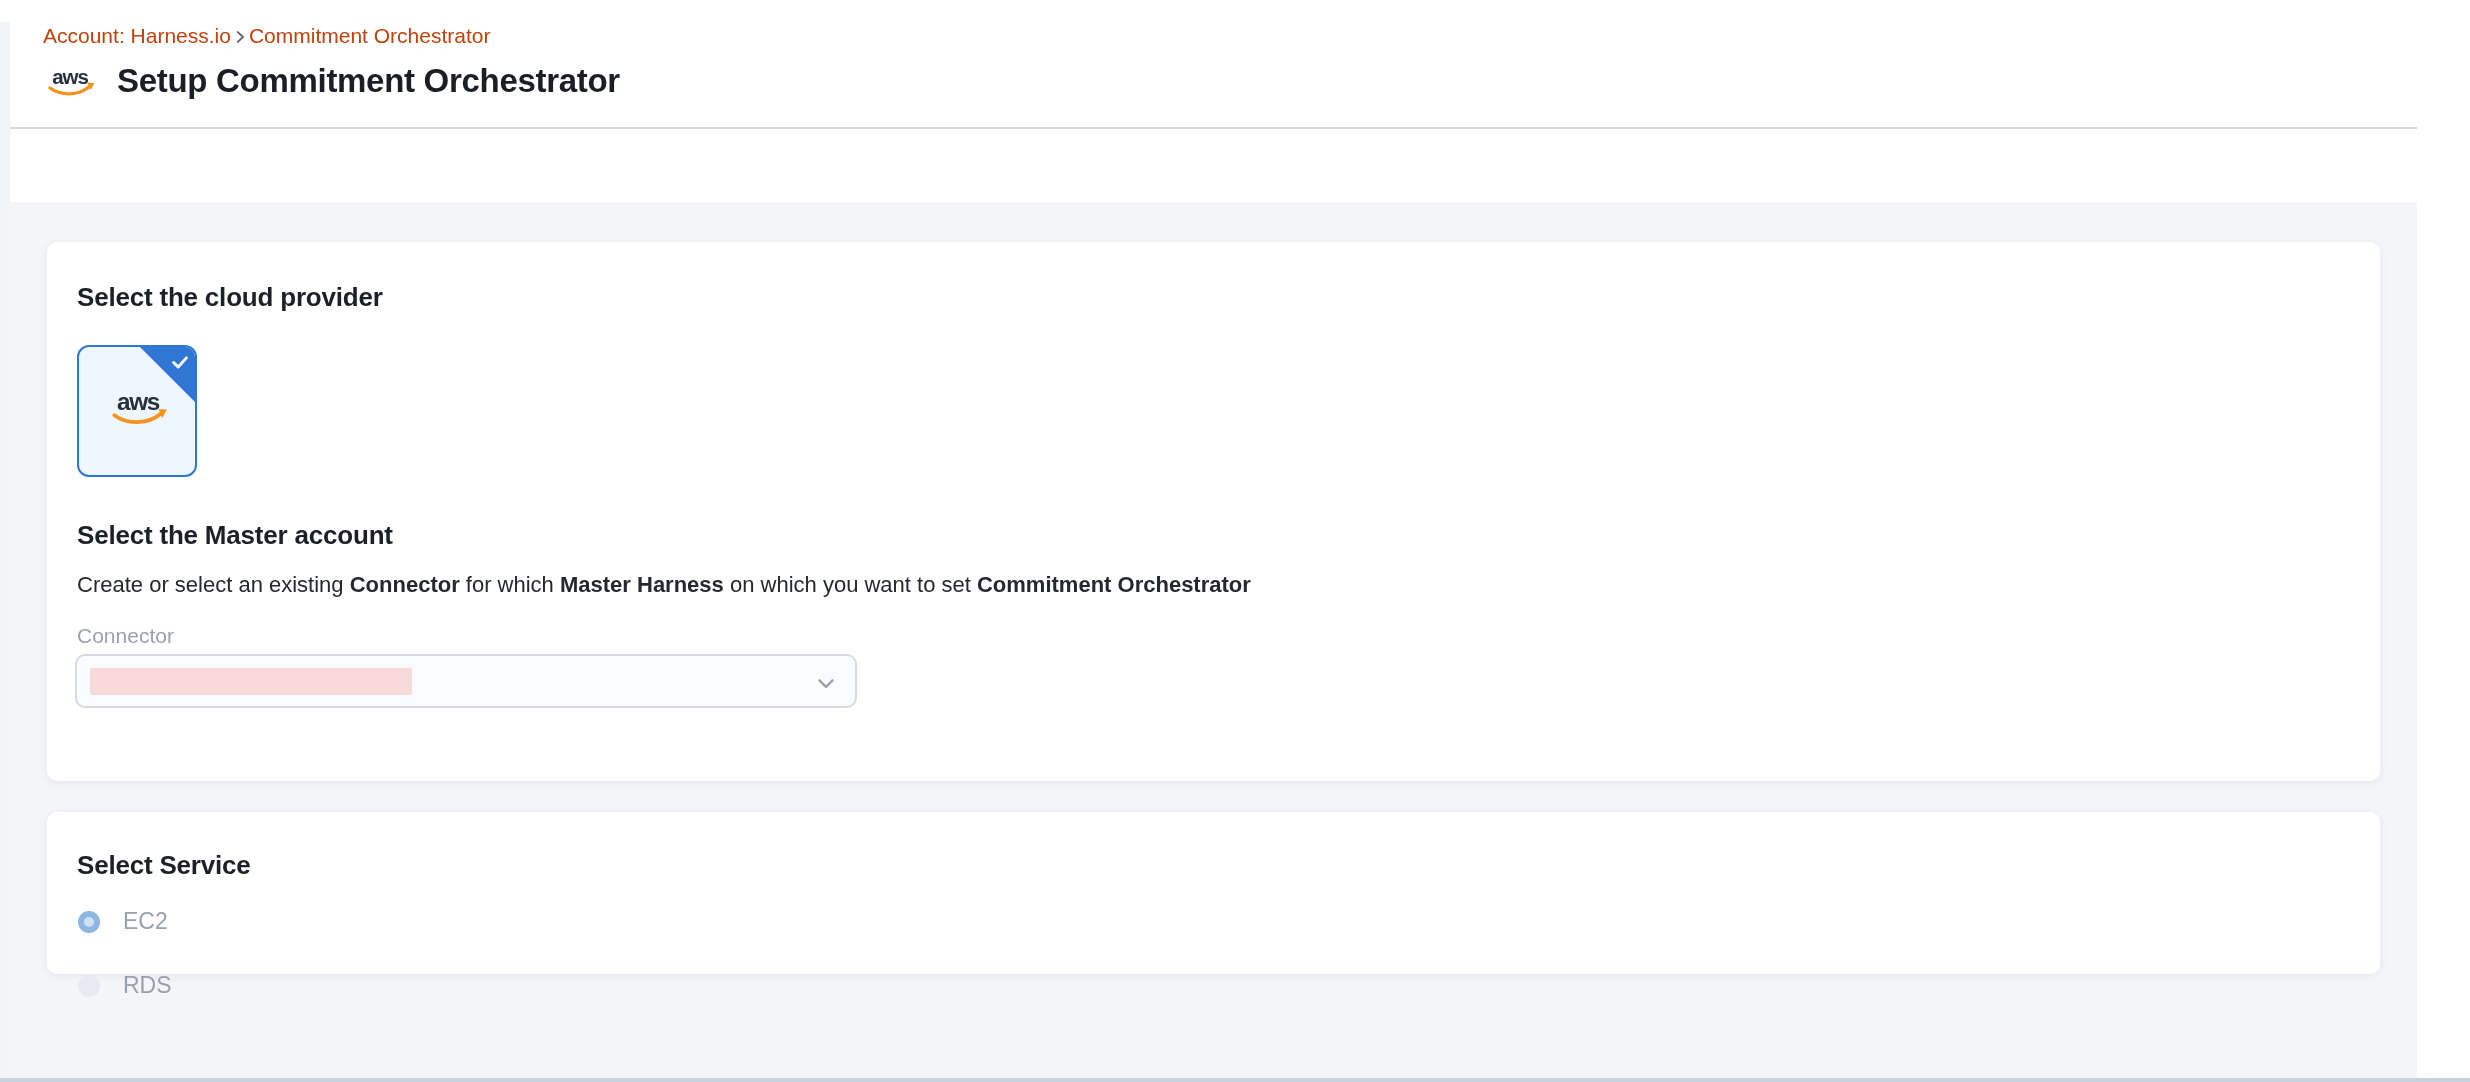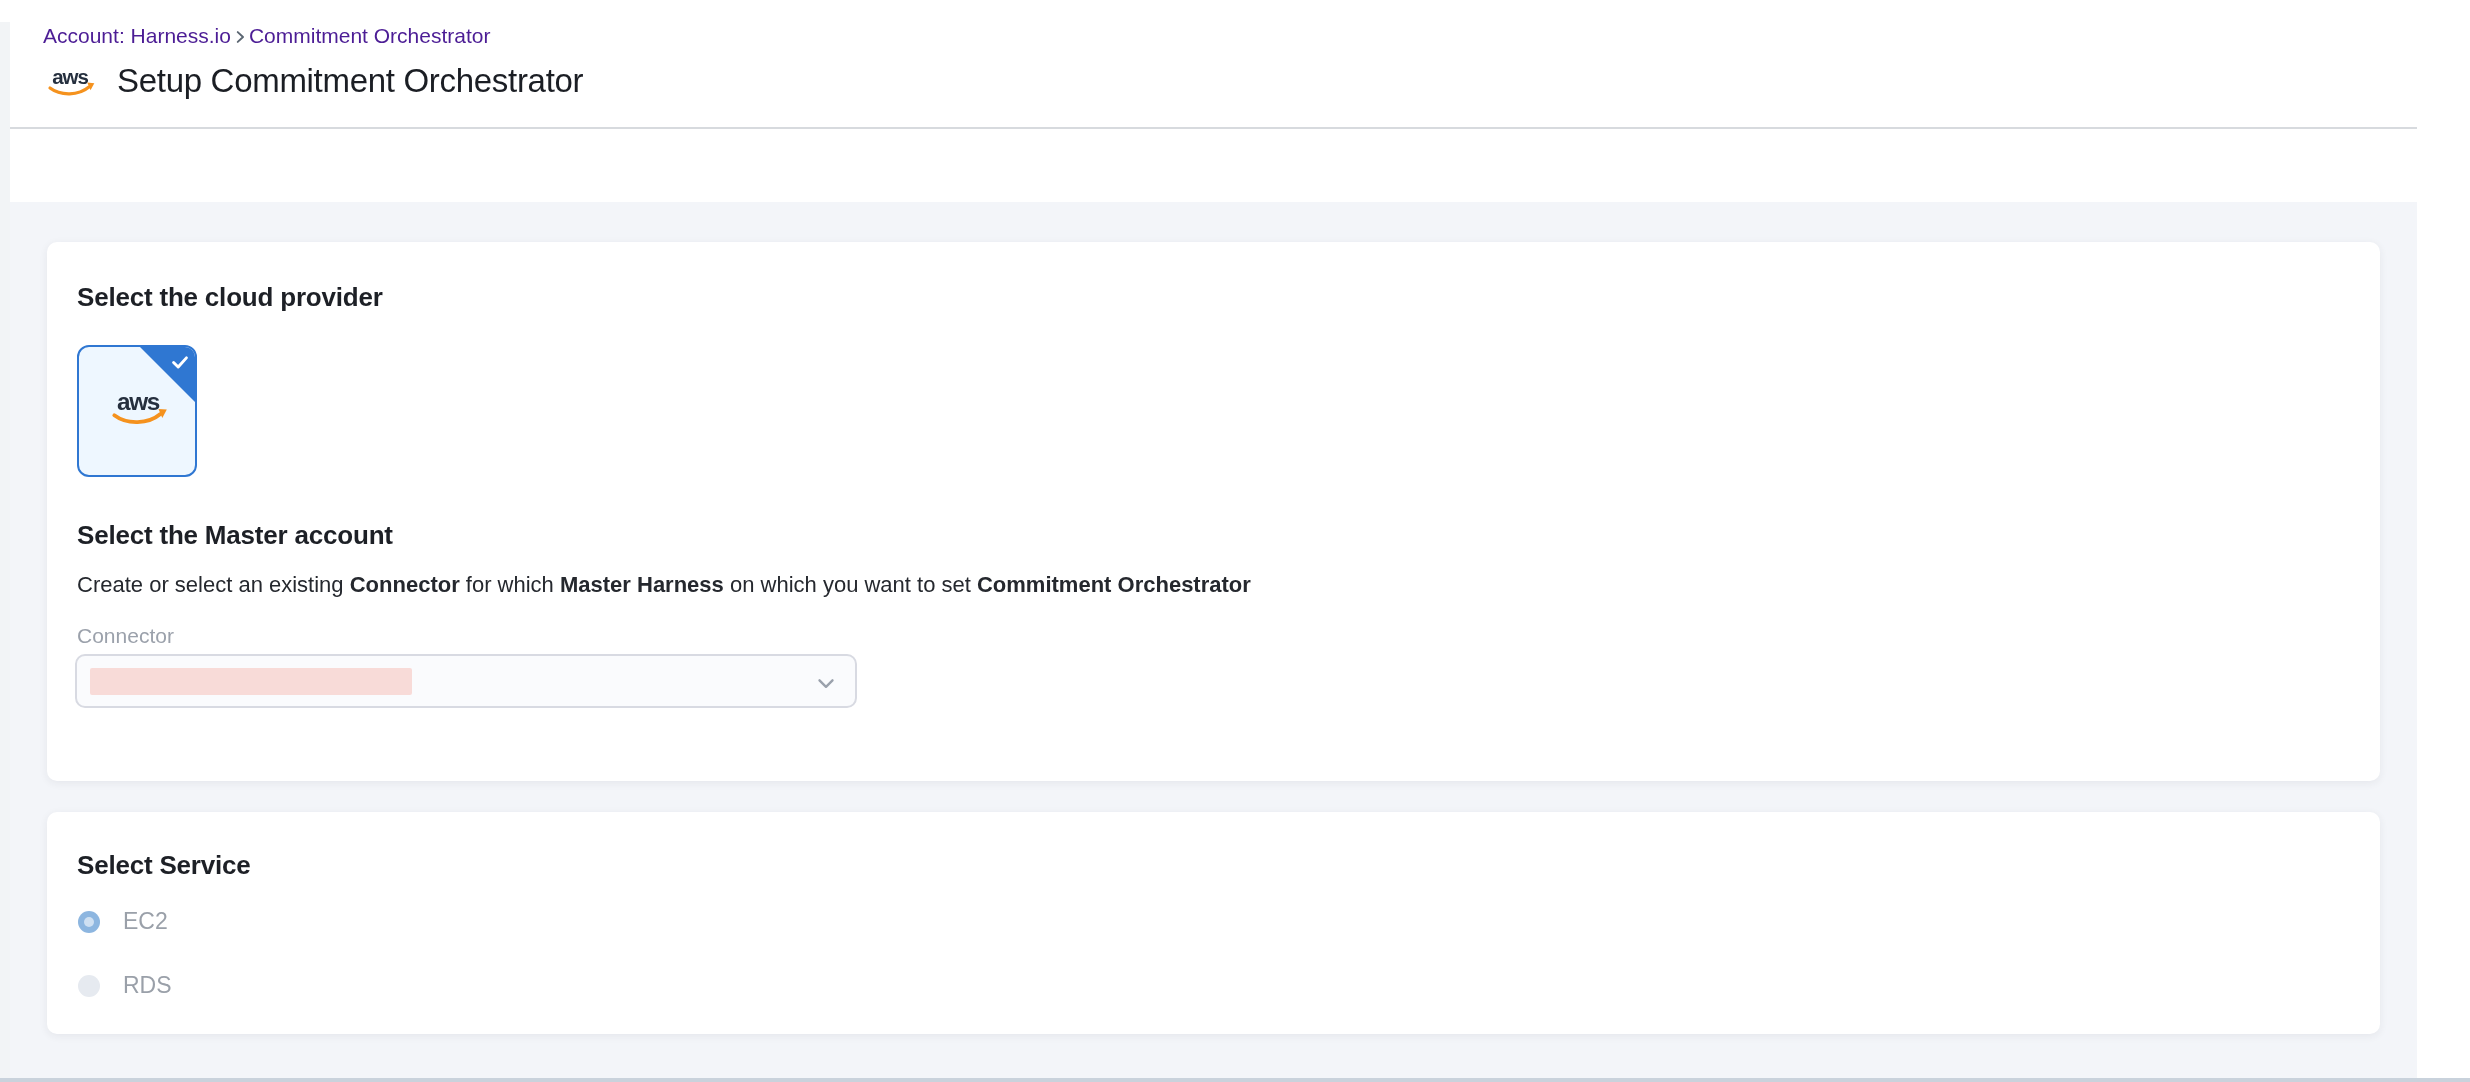--- a/index.html
+++ b/index.html
@@ -7,41 +7,41 @@
   .screen{
     position:relative;width:2470px;height:1082px;overflow:hidden;
     font-family:"Liberation Sans",sans-serif;background:#ffffff;
   }
   
   .left-edge-strip{position:absolute;left:0;top:22px;width:10px;height:1060px;background:#f2f4f6;}
   .bottom-line{position:absolute;left:0;top:1078px;width:2470px;height:4px;background:#c9d2dc;}
   
   .header{position:absolute;left:10px;top:0;width:2407px;height:128px;background:#ffffff;}
   .breadcrumb{position:absolute;left:33px;top:24px;display:flex;align-items:center;
-    font-size:21px;color:#4c1d95;justify-content:space-between;}
+    font-size:21px;color:#c2410c;justify-content:space-between;}
   .crumb{cursor:pointer;white-space:nowrap;}
   .crumb-sep{display:flex;align-items:center;margin-top:1px;}
   .title-row{position:absolute;left:33px;top:62px;display:flex;align-items:center;gap:20px;}
-  .page-title{font-size:33px;font-weight:normal;color:#1b1e24;letter-spacing:-0.3px;white-space:nowrap;}
+  .page-title{font-size:33px;font-weight:bold;color:#1b1e24;letter-spacing:-0.3px;white-space:nowrap;}
   .header-divider{position:absolute;left:10px;top:127px;width:2407px;height:2px;background:#d7dade;}
   
   .tabs-band{position:absolute;left:10px;top:129px;width:2407px;height:73px;background:#ffffff;
     box-shadow:0 2px 4px rgba(70,80,100,0.06);}
   .tab{position:absolute;top:0;height:68px;display:flex;align-items:center;
     font-size:23px;color:#2b2f38;cursor:pointer;white-space:nowrap;}
   .tab.active{color:#2c72d6;}
   .tab-chevron{position:absolute;top:0;height:68px;display:flex;align-items:center;}
   .active-underline{position:absolute;left:39px;bottom:2px;width:338px;height:6px;
     background:#2e6fd6;border-radius:4px;}
   
   .content-bg{position:absolute;left:10px;top:202px;width:2407px;height:880px;background:#f3f5f9;}
   .card{position:absolute;left:37px;background:#ffffff;border-radius:10px;width:2333px;
     box-shadow:0 2px 8px rgba(40,41,61,0.07);}
   .card-provider{top:40px;height:539px;}
-  .card-service{top:610px;height:222px;}
+  .card-service{top:610px;height:162px;}
   .card-heading{position:absolute;left:30px;font-size:26px;font-weight:bold;color:#1d2026;
     letter-spacing:-0.2px;white-space:nowrap;}
   
   .provider-tile{position:absolute;left:30px;top:103px;width:120px;height:132px;
     background:#eef7ff;border:2px solid #2f77d2;border-radius:12px;overflow:hidden;cursor:pointer;}
   .corner-triangle{position:absolute;right:-1px;top:-1px;width:57px;height:57px;background:#2f77d2;
     clip-path:polygon(0 0,100% 0,100% 100%);}
   .corner-check{position:absolute;right:4px;top:4px;}
   .tile-logo{position:absolute;left:27px;top:40px;}
   

